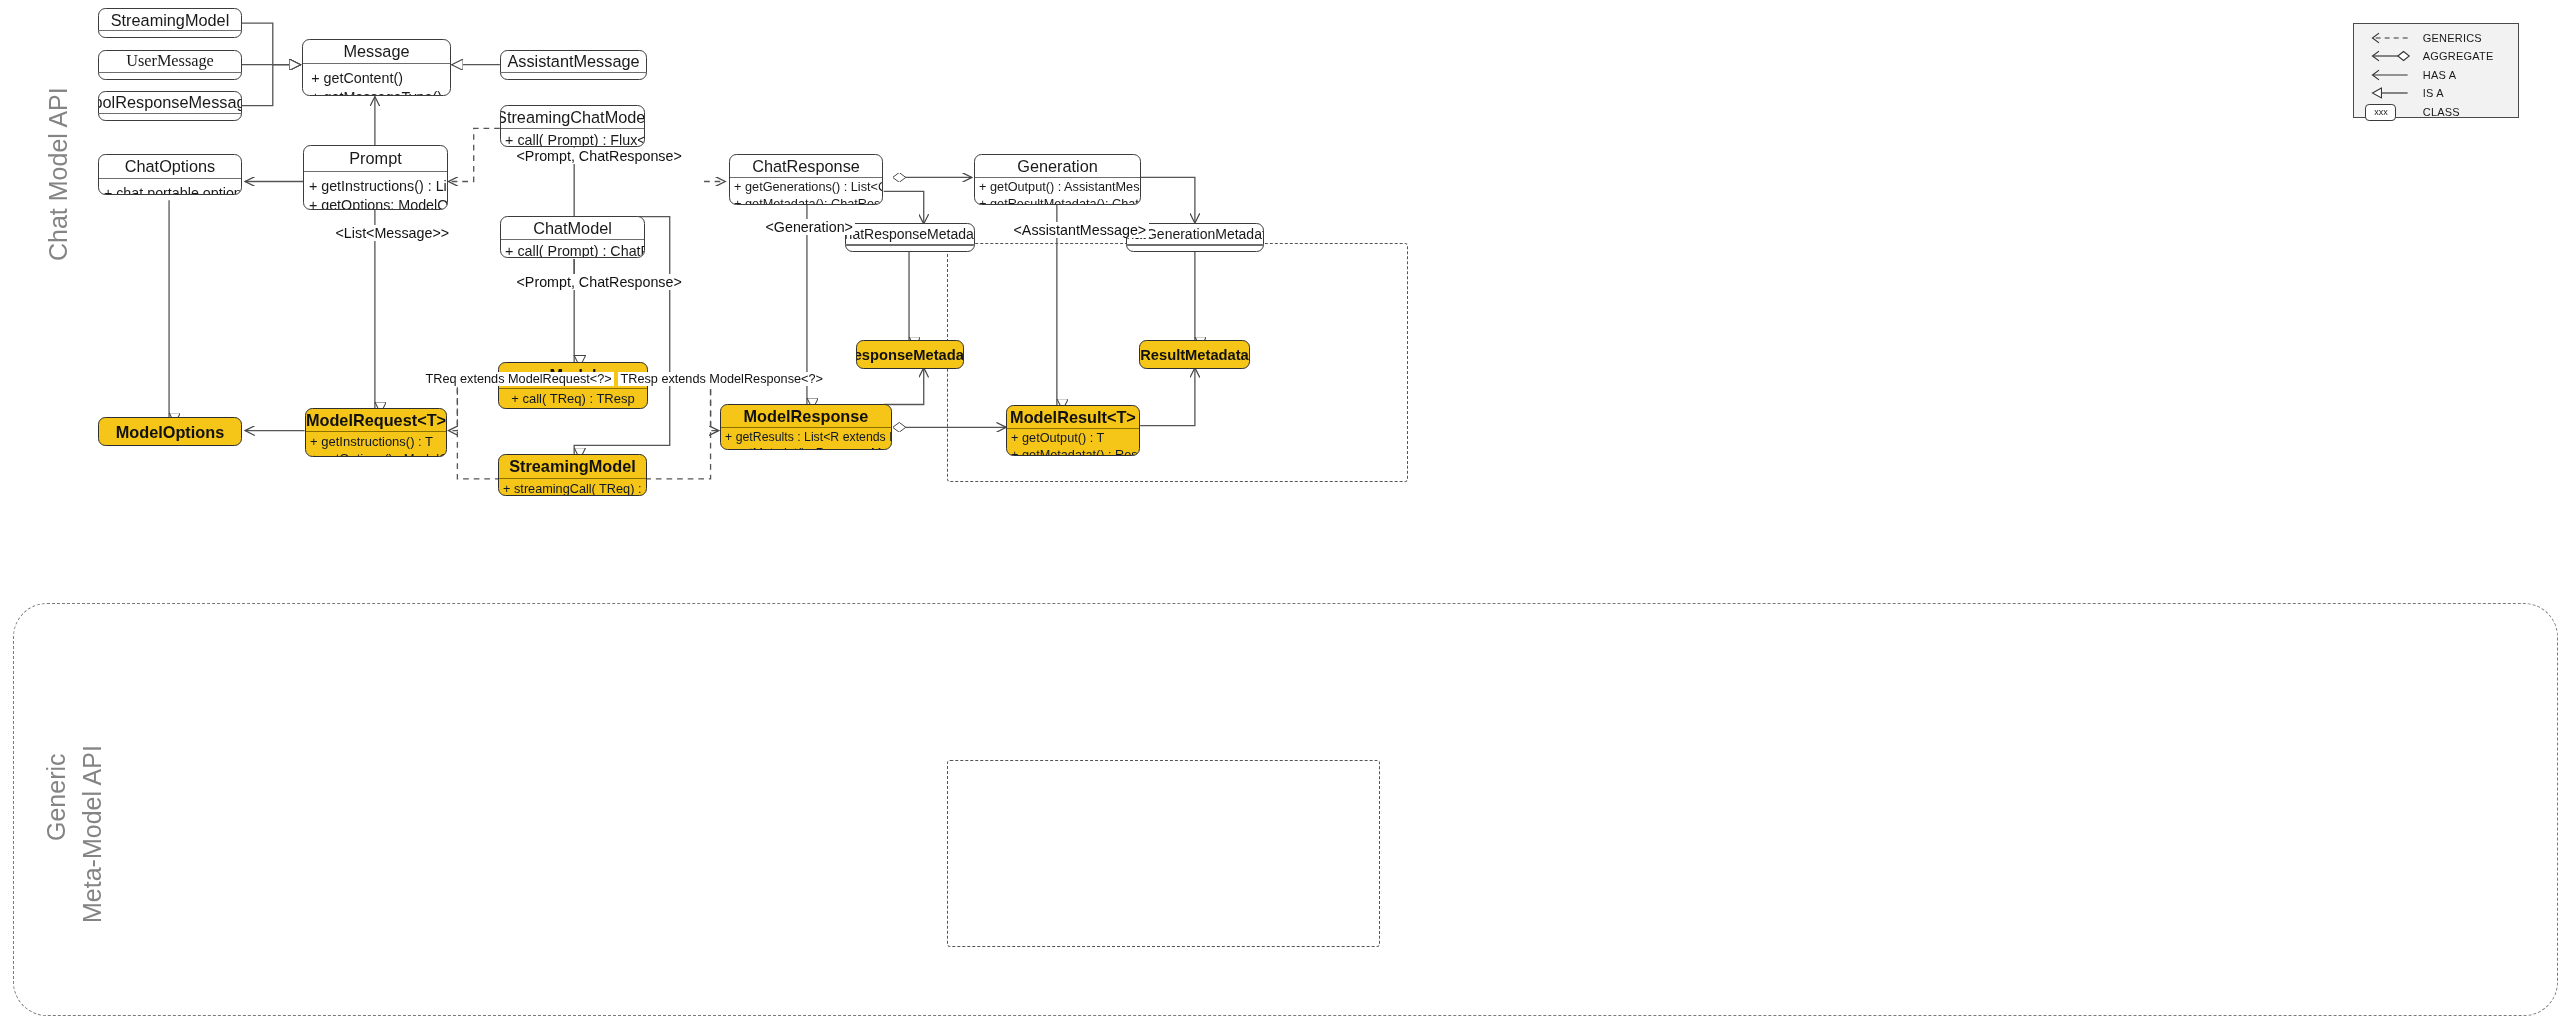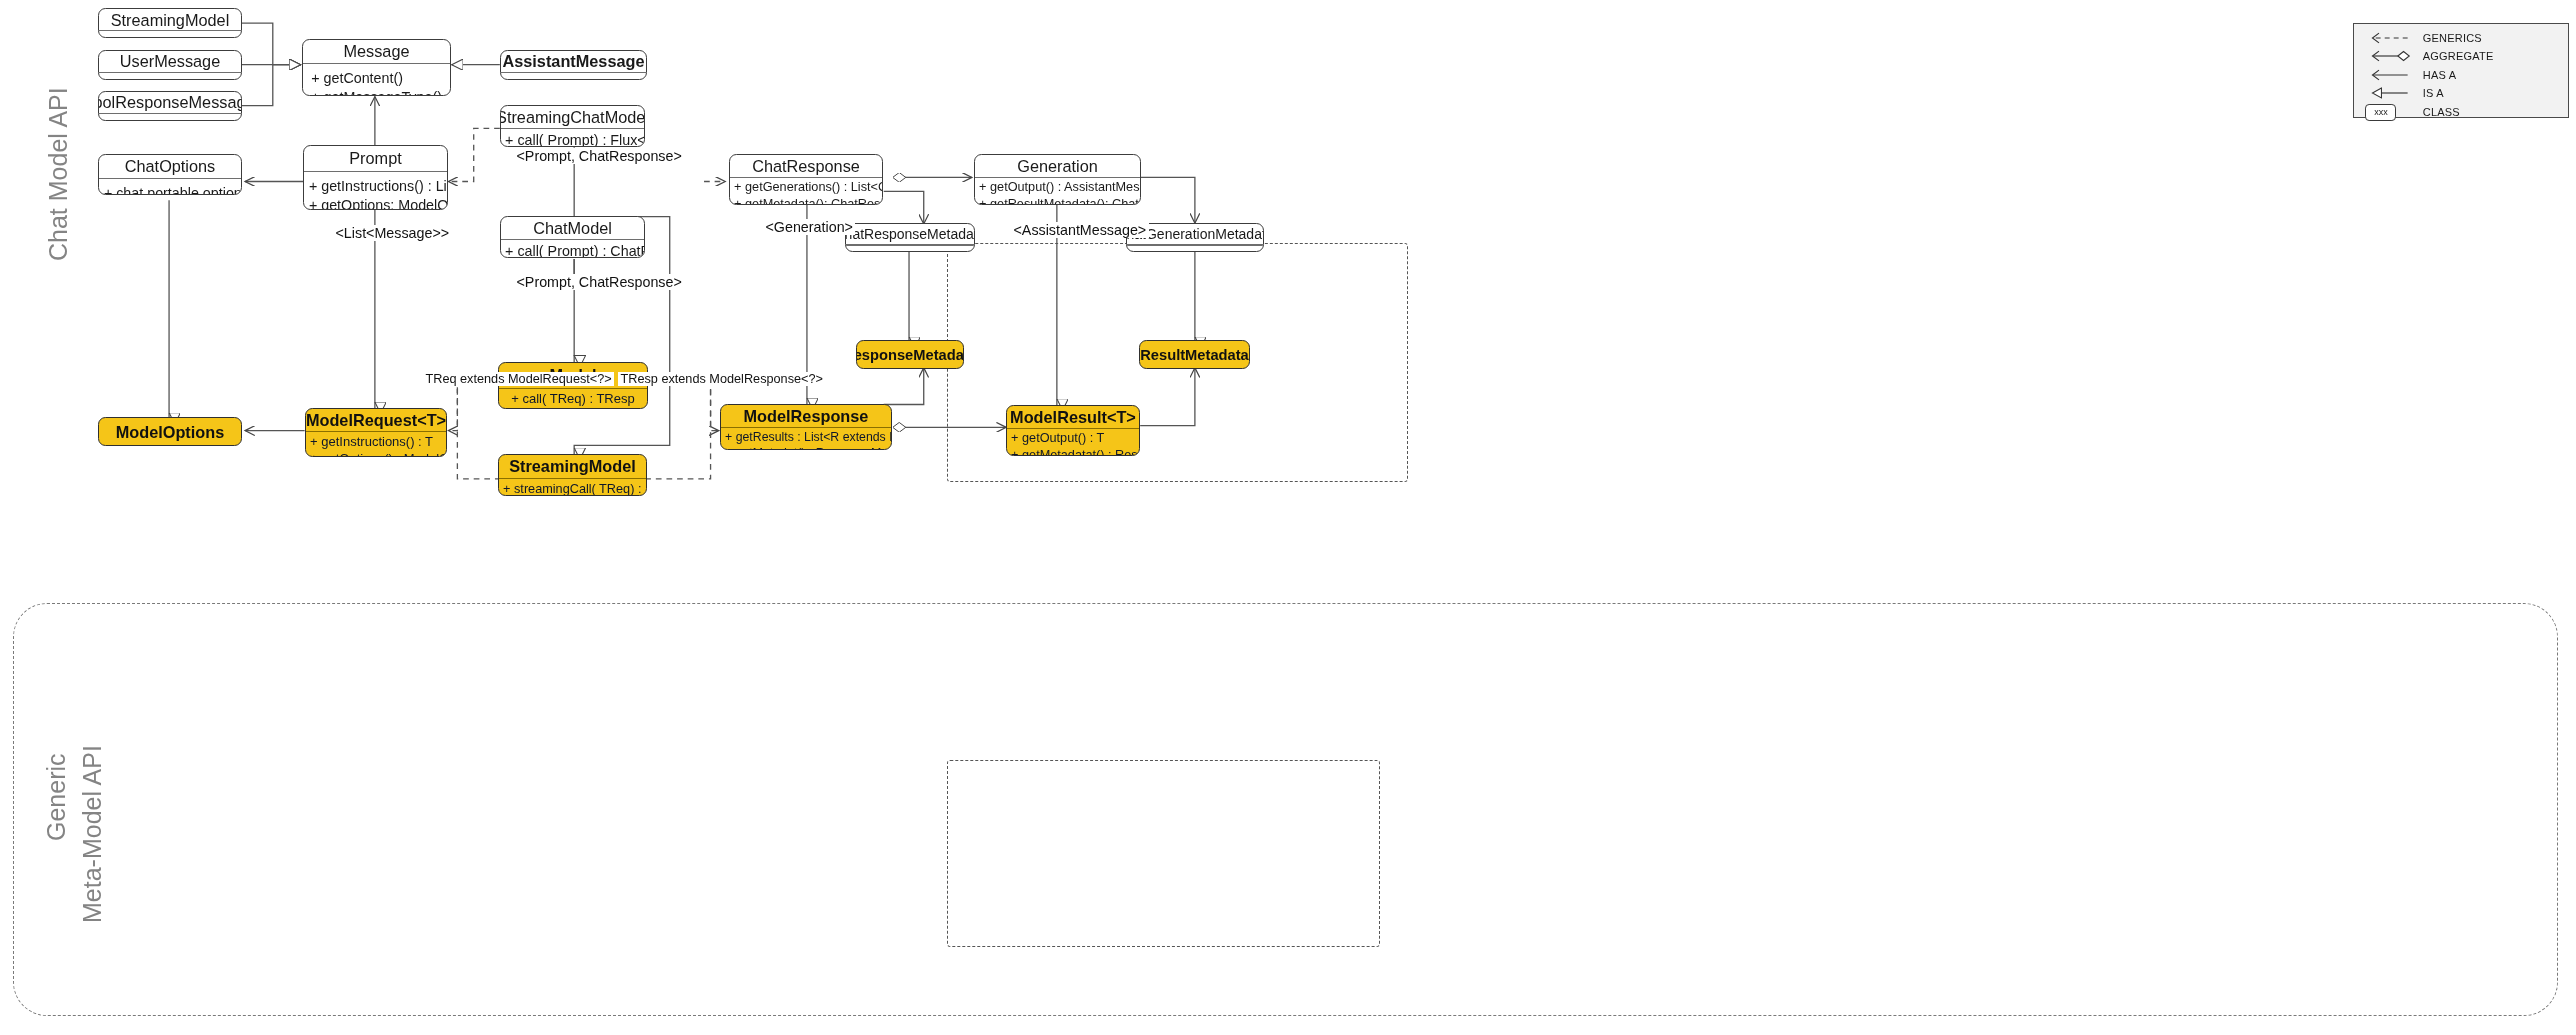--- a/index.html
+++ b/index.html
@@ -134,41 +134,41 @@
     </g>
   </svg>
 
   <div class="cls" style="left:98px;top:8.2px;width:144px;height:30px;">
     <div class="title" style="height:21px;">StreamingModel</div>
     <div class="sep"></div>
     <div class="members" style="height:6.5px;"></div>
   </div>
 
   <div class="cls" style="left:98px;top:50px;width:144px;height:30px;">
-    <div class="title" style="height:21px;">UserMessage</div>
+    <div class="title" style="height:21px;font-family:Liberation Serif, serif;">UserMessage</div>
     <div class="sep"></div>
     <div class="members" style="height:6.5px;"></div>
   </div>
 
   <div class="cls" style="left:98px;top:91px;width:144px;height:30px;">
     <div class="title" style="height:21px;">ToolResponseMessage</div>
     <div class="sep"></div>
     <div class="members" style="height:6.5px;"></div>
   </div>
 
   <div class="cls" style="left:302px;top:39px;width:149px;height:57px;">
     <div class="title" style="height:23px;">Message</div>
     <div class="sep"></div>
     <div class="members">
       <div class="m">+ getContent()</div>
       <div class="m">+ getMessageType()</div>
     </div>
   </div>
 
-  <div class="cls" style="left:500px;top:50px;width:147px;height:30px;font-weight:bold;">
+  <div class="cls" style="left:500px;top:50px;width:147px;height:30px;">
     <div class="title" style="height:21px;">AssistantMessage</div>
     <div class="sep"></div>
     <div class="members" style="height:6.5px;"></div>
   </div>
 
   <div class="cls" style="left:98px;top:154px;width:144px;height:41px;">
     <div class="title" style="height:23px;">ChatOptions</div>
     <div class="sep"></div>
     <div class="members" style="padding-left:4.9px;">
       <div class="m">+ chat portable options</div>
@@ -286,21 +286,21 @@
   </div>
 
   <div class="elabel" style="left:514px;top:148px;">&lt;Prompt, ChatResponse&gt;</div>
   <div class="elabel" style="left:514px;top:274px;">&lt;Prompt, ChatResponse&gt;</div>
   <div class="elabel" style="left:333px;top:225px;">&lt;List&lt;Message&gt;&gt;</div>
   <div class="elabel" style="left:763px;top:219px;">&lt;Generation&gt;</div>
   <div class="elabel" style="left:1011px;top:222px;">&lt;AssistantMessage&gt;</div>
   <div class="elabel sm" style="left:423px;top:372px;">TReq extends ModelRequest&lt;?&gt;</div>
   <div class="elabel sm" style="left:618px;top:372px;">TResp extends ModelResponse&lt;?&gt;</div>
 
-  <div class="legend" style="left:2353px;top:23px;width:216px;height:95px;padding-top:4.9px;">
+  <div class="legend" style="left:2353px;top:23px;width:166px;height:95px;padding-top:4.9px;">
 
     <div class="legend-row">
       <span class="legend-glyph">
         <svg width="46" height="18" viewBox="0 0 56 22">
           <path d="M52,11 L10,11" stroke="#333" stroke-width="1.4" fill="none" stroke-dasharray="6 5"></path>
           <path d="M17,5 L9,11 L17,17" stroke="#333" stroke-width="1.4" fill="none"></path>
         </svg>
       </span>
       <span class="legend-text">GENERICS</span>
     </div>

